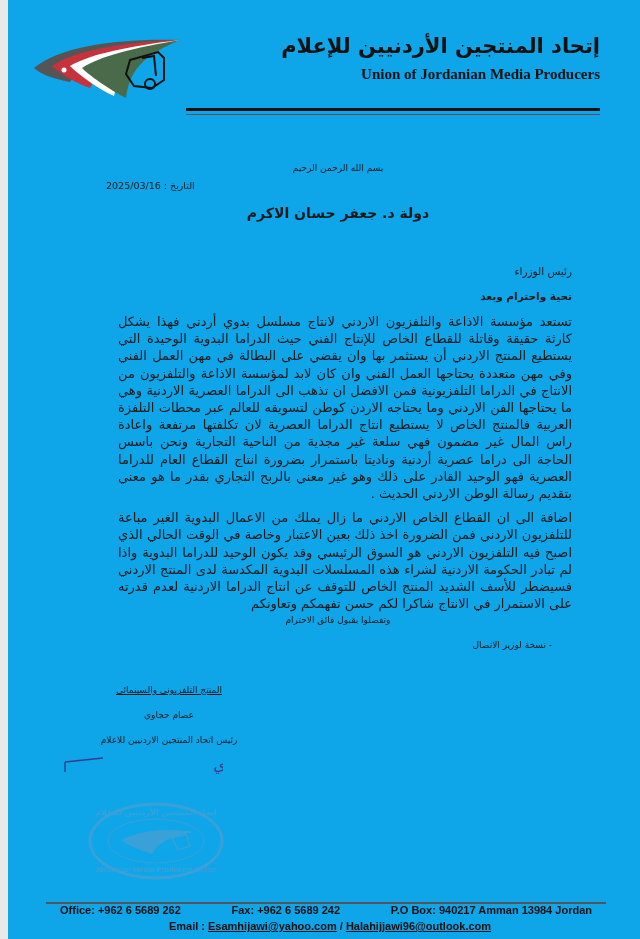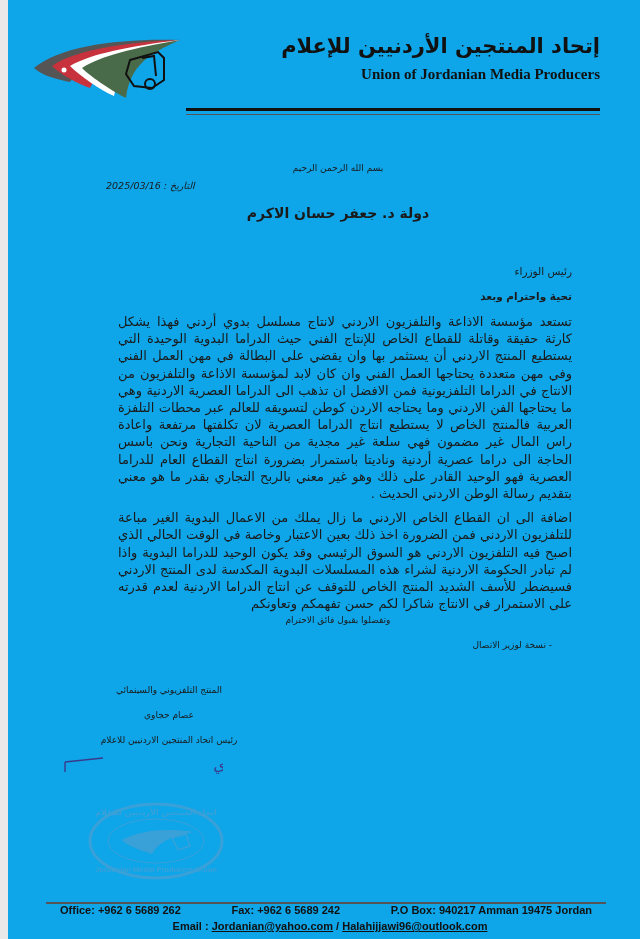--- a/index.html
+++ b/index.html
@@ -5,30 +5,30 @@
   html, body { margin:0; padding:0; }
   body { width:640px; height:939px; background:#e9e9ea; position:relative; overflow:hidden; font-family:"DejaVu Sans", sans-serif; }
   .page { position:absolute; left:8px; top:0; width:624px; height:939px; background:#0ea5e9;padding-left:20px; }
   .logo { position:absolute; left:22px; top:30px; width:160px; height:70px; }
   .hdr-ar { position:absolute; right:52px; top:34px; font-family:"DejaVu Sans", sans-serif; font-weight:bold; font-size:21px; color:#111; direction:rtl; }
   .hdr-en { position:absolute; right:52px; top:66px; font-family:"Liberation Serif", serif; font-weight:bold; font-size:15px; color:#111; }
   .hdr-line { position:absolute; left:178px; right:52px; top:108px; height:3px; background:#111; }
   .hdr-line2 { position:absolute; left:178px; right:52px; top:114px; height:1px; background:#555; }
   .ar { direction:rtl; color:#1a1a1a; position:absolute;margin-left:16px; }
   .bism { left:0; right:0; top:163px; text-align:center; font-size:9px; }
-  .date { left:82px; top:180px; font-size:9.5px; direction:rtl;font-style:italic; }
+  .date { left:82px; top:180px; font-size:9.5px; direction:rtl; }
   .addressee { left:0; right:0; top:205px; text-align:center; font-size:14px; font-weight:bold; }
   .title { right:80px; top:265px; font-size:10.5px;text-align:center; }
   .greet { right:80px; top:290px; font-size:10.5px; font-weight:bold; }
   .body { left:94px; right:80px; top:313px; font-size:13px; line-height:17.2px; text-align:justify; text-align-last:right; }
   .body p { margin:0 0 7px 0; }
   .closing { left:0; right:0; top:615px; text-align:center; font-size:9px; }
   .copy { right:100px; top:640px; font-size:9px; }
   .sig { left:70px; width:150px; text-align:center; font-size:9px; }
-  .sig1 { top:685px; } .sig2 { top:710px; } .sig3 { top:735px; }
+  .sig1 { top:685px;text-decoration:underline; } .sig2 { top:710px; } .sig3 { top:735px; }
   .handsig { position:absolute; left:55px; top:750px; width:160px; height:30px; }
   .stamp { position:absolute; left:78px; top:800px; width:140px; height:82px; }
   .foot-line { position:absolute; left:38px; right:46px; top:902px; height:2px; background:#555; }
   .foot1 { position:absolute; left:52px; right:60px; top:904px; font-family:"Liberation Sans", sans-serif; font-weight:bold; font-size:11px; color:#111; display:flex; justify-content:space-between; }
   .foot2 { position:absolute; left:0; right:0; top:920px; text-align:center; font-family:"Liberation Sans", sans-serif; font-weight:bold; font-size:11px; color:#111; }
   .foot2 a { color:#111; text-decoration:underline; }
 </style>
 </head>
 <body>
 
@@ -81,18 +81,18 @@
     <path d="M36,40 C55,30 80,28 108,32 C86,36 72,42 66,54 C54,50 42,46 36,40 Z" fill="#3aa0d8"></path>
     <path d="M86,38 L100,34 L104,46 L92,50 Z" fill="none" stroke="#3aa0d8" stroke-width="1.4"></path>
     <text x="70" y="15" text-anchor="middle" font-size="8" fill="#3aa0d8" font-family="DejaVu Sans, sans-serif" font-weight="bold">اتحاد المنتجين الأردنيين للإعلام</text>
     <text x="70" y="72" text-anchor="middle" font-size="7.5" fill="#3aa0d8" font-family="Liberation Sans, sans-serif" font-weight="bold">Jordanian Media Producers Union</text>
   </svg>
 
   <div class="foot-line"></div>
   <div class="foot1">
     <span>Office: +962 6 5689 262</span>
     <span>Fax: +962 6 5689 242</span>
-    <span>P.O Box: 940217 Amman 19475 Jordan</span>
+    <span>P.O Box: 940217 Amman 13984 Jordan</span>
   </div>
   <div class="foot2">
-    <span>Email : </span><a>Jordanian@yahoo.com</a><span> / </span><a>Halahijjawi96@outlook.com</a>
+    <span>Email : </span><a>Esamhijawi@yahoo.com</a><span> / </span><a>Halahijjawi96@outlook.com</a>
   </div>
 </div>
 
 </body></html>

